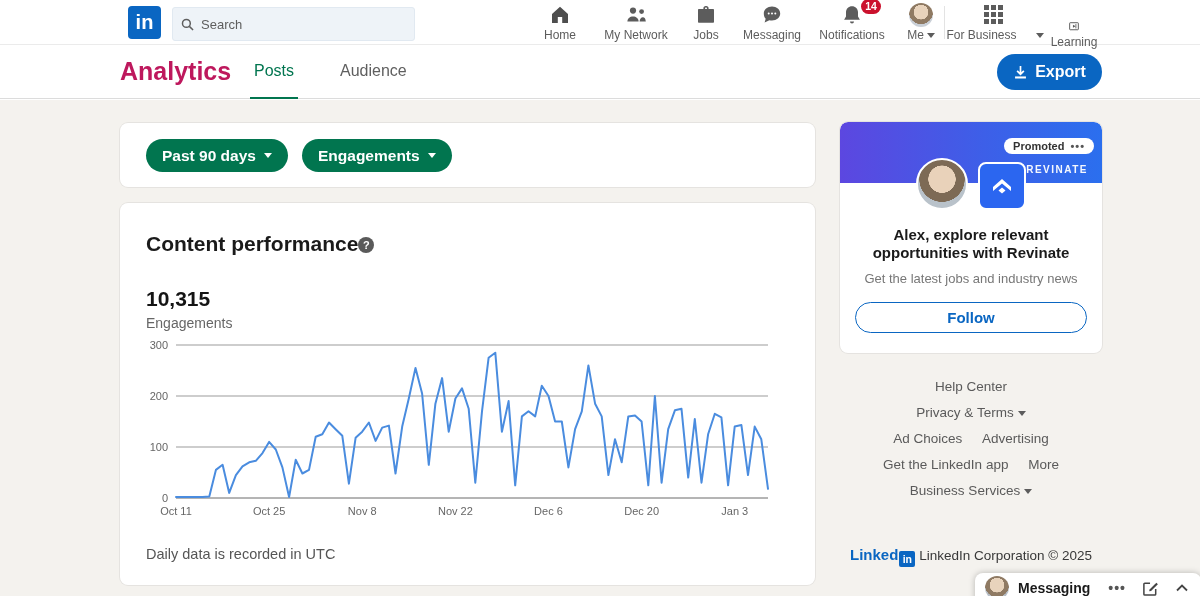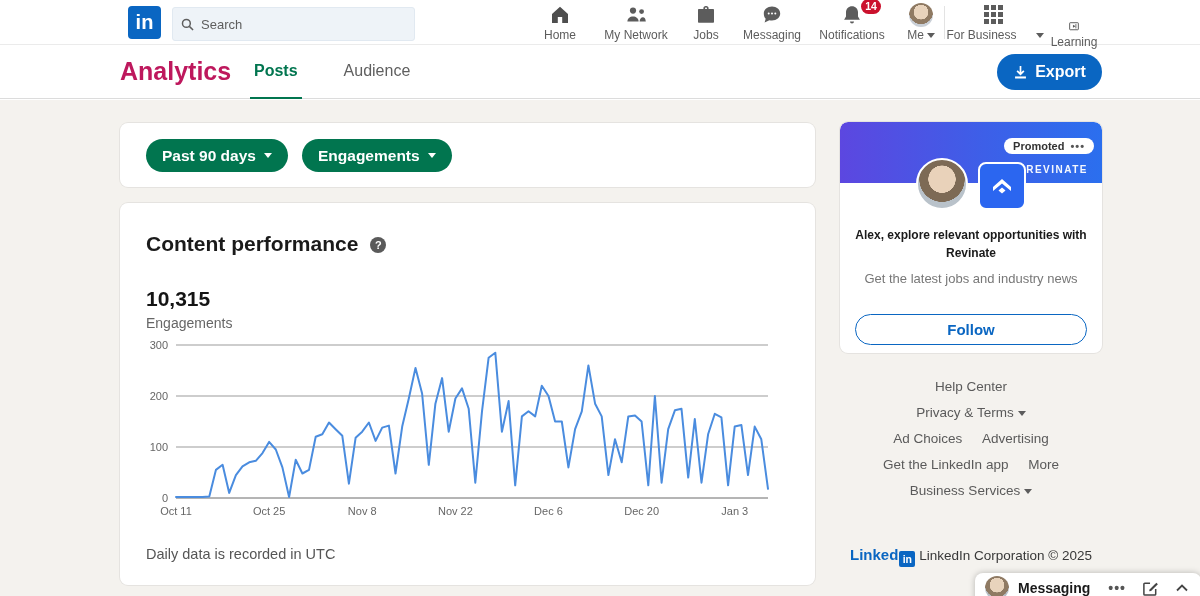--- a/index.html
+++ b/index.html
@@ -25,48 +25,48 @@
   .biz .nlabel, .learn .nlabel { font-size:12px; color:#5c5c5c; margin-top:2px; white-space:nowrap; display:flex; align-items:center; gap:19px; }
   .learn { position:absolute; left:1044px; top:0; width:60px; height:49px; display:flex; flex-direction:column; align-items:center; padding-top:20px; cursor:pointer; }
   .grid-icon { width:22px; height:22px; display:grid; grid-template-columns:repeat(3,5px); grid-template-rows:repeat(3,5px); gap:2px; padding-top:1px; }
   .grid-icon span { background:#5c5c5c; width:5px; height:5px; }
 
   
   .headerband { position:absolute; left:0; top:45px; width:1200px; height:54px; background:#fff; border-bottom:1px solid #dcdcdc; z-index:4; }
   .pagetitle { position:absolute; left:120px; top:12px; font-size:25px; font-weight:600; color:#be185d; }
   .tabs { position:absolute; left:250px; top:0; height:54px; display:flex; }
   .tab { height:54px; display:flex; align-items:center; padding:0 4px; margin-right:38px; font-size:16px; color:#5f5f5f; cursor:pointer; border-bottom:2px solid transparent; }
-  .tab.active { color:#01754f; font-weight:bold; border-bottom:2px solid #01754f; }
+  .tab.active { color:#01754f; font-weight:normal; border-bottom:2px solid #01754f; }
   .export-btn { position:absolute; left:997px; top:9px; width:105px; height:36px; background:#0a66c2; border:none; border-radius:18px; color:#fff; font-size:16px; font-weight:bold; display:flex; align-items:center; justify-content:center; gap:7px; cursor:pointer; font-family:"Liberation Sans",sans-serif; }
 
   
   .mainbg { position:absolute; left:0; top:100px; width:1200px; height:496px; background:#f4f2ee; }
   .card { position:absolute; background:#fff; border-radius:8px; box-shadow:0 0 0 1px rgba(0,0,0,0.06); }
   .filter-card { left:120px; top:123px; width:695px; height:64px; }
   .pill { position:absolute; top:16px; height:33px; background:#01754f; border:none; border-radius:17px; color:#fff; font-size:15.5px; font-weight:bold; display:flex; align-items:center; gap:8px; padding:0 16px; cursor:pointer; font-family:"Liberation Sans",sans-serif; }
   .pill-1 { left:26px; } .pill-2 { left:182px; }
 
   .content-card { left:120px; top:203px; width:695px; height:382px; }
-  .card-title { position:absolute; left:26px; top:29px; font-size:21px; font-weight:600; color:#1a1a1a; display:flex; align-items:center; gap:12px; }
+  .card-title { position:absolute; left:26px; top:29px; font-size:21px; font-weight:600; color:#1a1a1a; display:flex; align-items:center; gap:0; }
   .help-icon { width:16px; height:16px; border-radius:50%; background:#5a5a5a; color:#fff; font-size:11px; font-weight:bold; text-align:center; line-height:16px; margin-top:2px; }
   .big-number { position:absolute; left:26px; top:84px; font-size:21px; font-weight:bold; color:#141414; }
   .big-number-label { position:absolute; left:26px; top:112px; font-size:14px; color:#666; }
   .chart-wrap { position:absolute; left:20px; top:136px; }
   .footnote { position:absolute; left:26px; top:343px; font-size:14.5px; color:#555; }
 
   
   .ad-card { left:840px; top:122px; width:262px; height:231px; overflow:hidden; }
   .ad-banner { position:absolute; left:0; top:0; width:262px; height:61px; background:linear-gradient(90deg,#5c47e0 0%,#3d5fe8 55%,#2b6fee 100%); border-radius:8px 8px 0 0; }
   .promoted-pill { position:absolute; right:8px; top:16px; background:#fff; border-radius:12px; padding:2px 9px; font-size:11px; font-weight:600; color:#333; display:flex; align-items:center; gap:6px; cursor:pointer; }
   .ad-brand { position:absolute; right:14px; top:42px; color:rgba(255,255,255,0.95); font-size:10px; font-weight:bold; letter-spacing:1.5px; }
   .ad-avatar { position:absolute; left:76px; top:36px; width:52px; height:52px; border-radius:50%; border:2px solid #fff; background:radial-gradient(circle at 50% 40%, #e9d2ba 0 36%, #7d6a55 37% 60%, #b9c2ca 61%); }
   .ad-logo { position:absolute; left:138px; top:40px; width:48px; height:48px; border-radius:8px; background:#2b66f0; border:2px solid #fff; display:flex; align-items:center; justify-content:center; }
-  .ad-headline { position:absolute; left:14px; top:104px; width:234px; text-align:center; font-size:12px; font-weight:bold; color:#1a1a1a; line-height:18px; }
+  .ad-headline { position:absolute; left:14px; top:104px; width:234px; text-align:center; font-size:15px; font-weight:bold; color:#1a1a1a; line-height:18px; }
   .ad-subtext { position:absolute; left:14px; top:149px; width:234px; text-align:center; font-size:13px; color:#777; }
-  .follow-btn { position:absolute; left:15px; top:180px; width:232px; height:31px; background:#fff; border:1.5px solid #0a66c2; border-radius:16px; color:#0a66c2; font-size:15px; font-weight:bold; cursor:pointer; font-family:"Liberation Sans",sans-serif;margin-top:12px; }
+  .follow-btn { position:absolute; left:15px; top:180px; width:232px; height:31px; background:#fff; border:1.5px solid #0a66c2; border-radius:16px; color:#0a66c2; font-size:15px; font-weight:bold; cursor:pointer; font-family:"Liberation Sans",sans-serif; }
 
   
   .rail-footer { position:absolute; left:840px; top:374px; width:262px; text-align:center; font-size:13.5px; color:#5a5a5a; }
   .f-row { height:26px; line-height:26px; }
   .f-link { cursor:pointer; margin:0 8px; white-space:nowrap; display:inline-flex; align-items:center; gap:4px; }
   .brandline { position:absolute; left:840px; top:545px; width:262px; text-align:center; font-size:13.5px; color:#383838; line-height:19px; }
   .wordmark { color:#0a66c2; font-weight:bold; font-size:15px; }
   .wordmark-in { display:inline-block; width:16px; height:16px; background:#0a66c2; border-radius:2px; color:#fff; font-size:10.5px; font-weight:bold; line-height:16px; text-align:center; vertical-align:-3px; margin-left:1px; }
 
   

